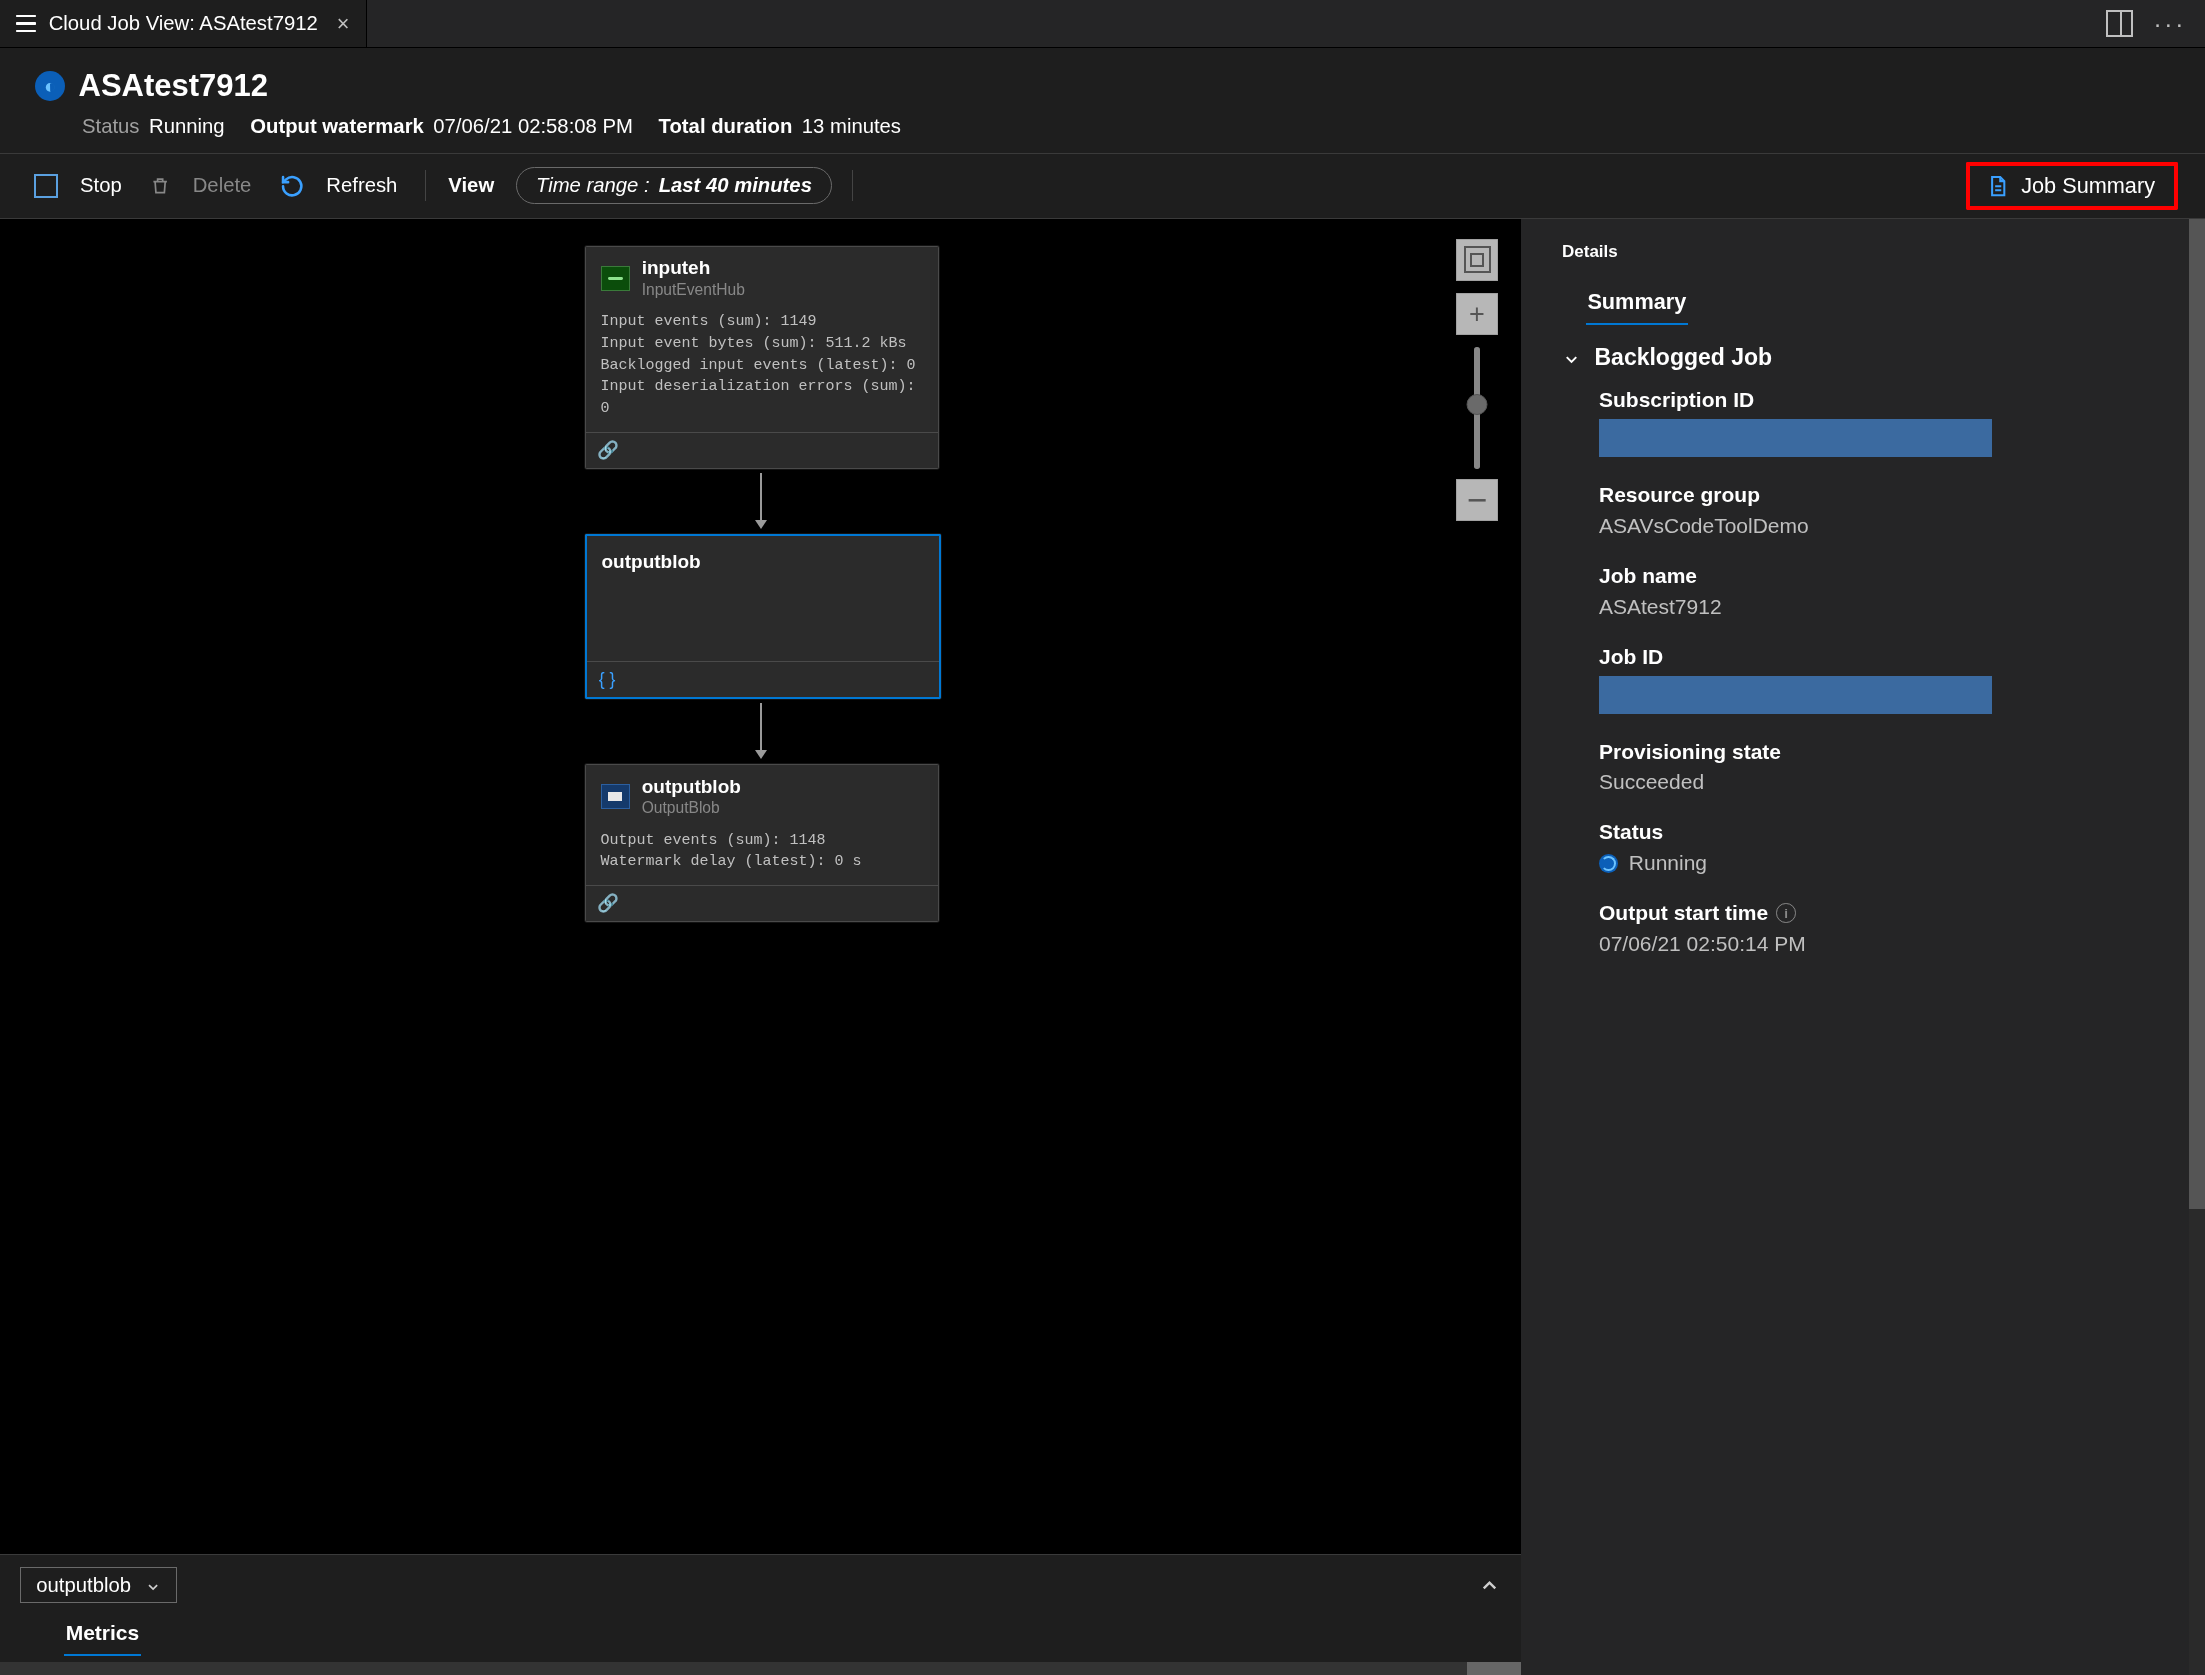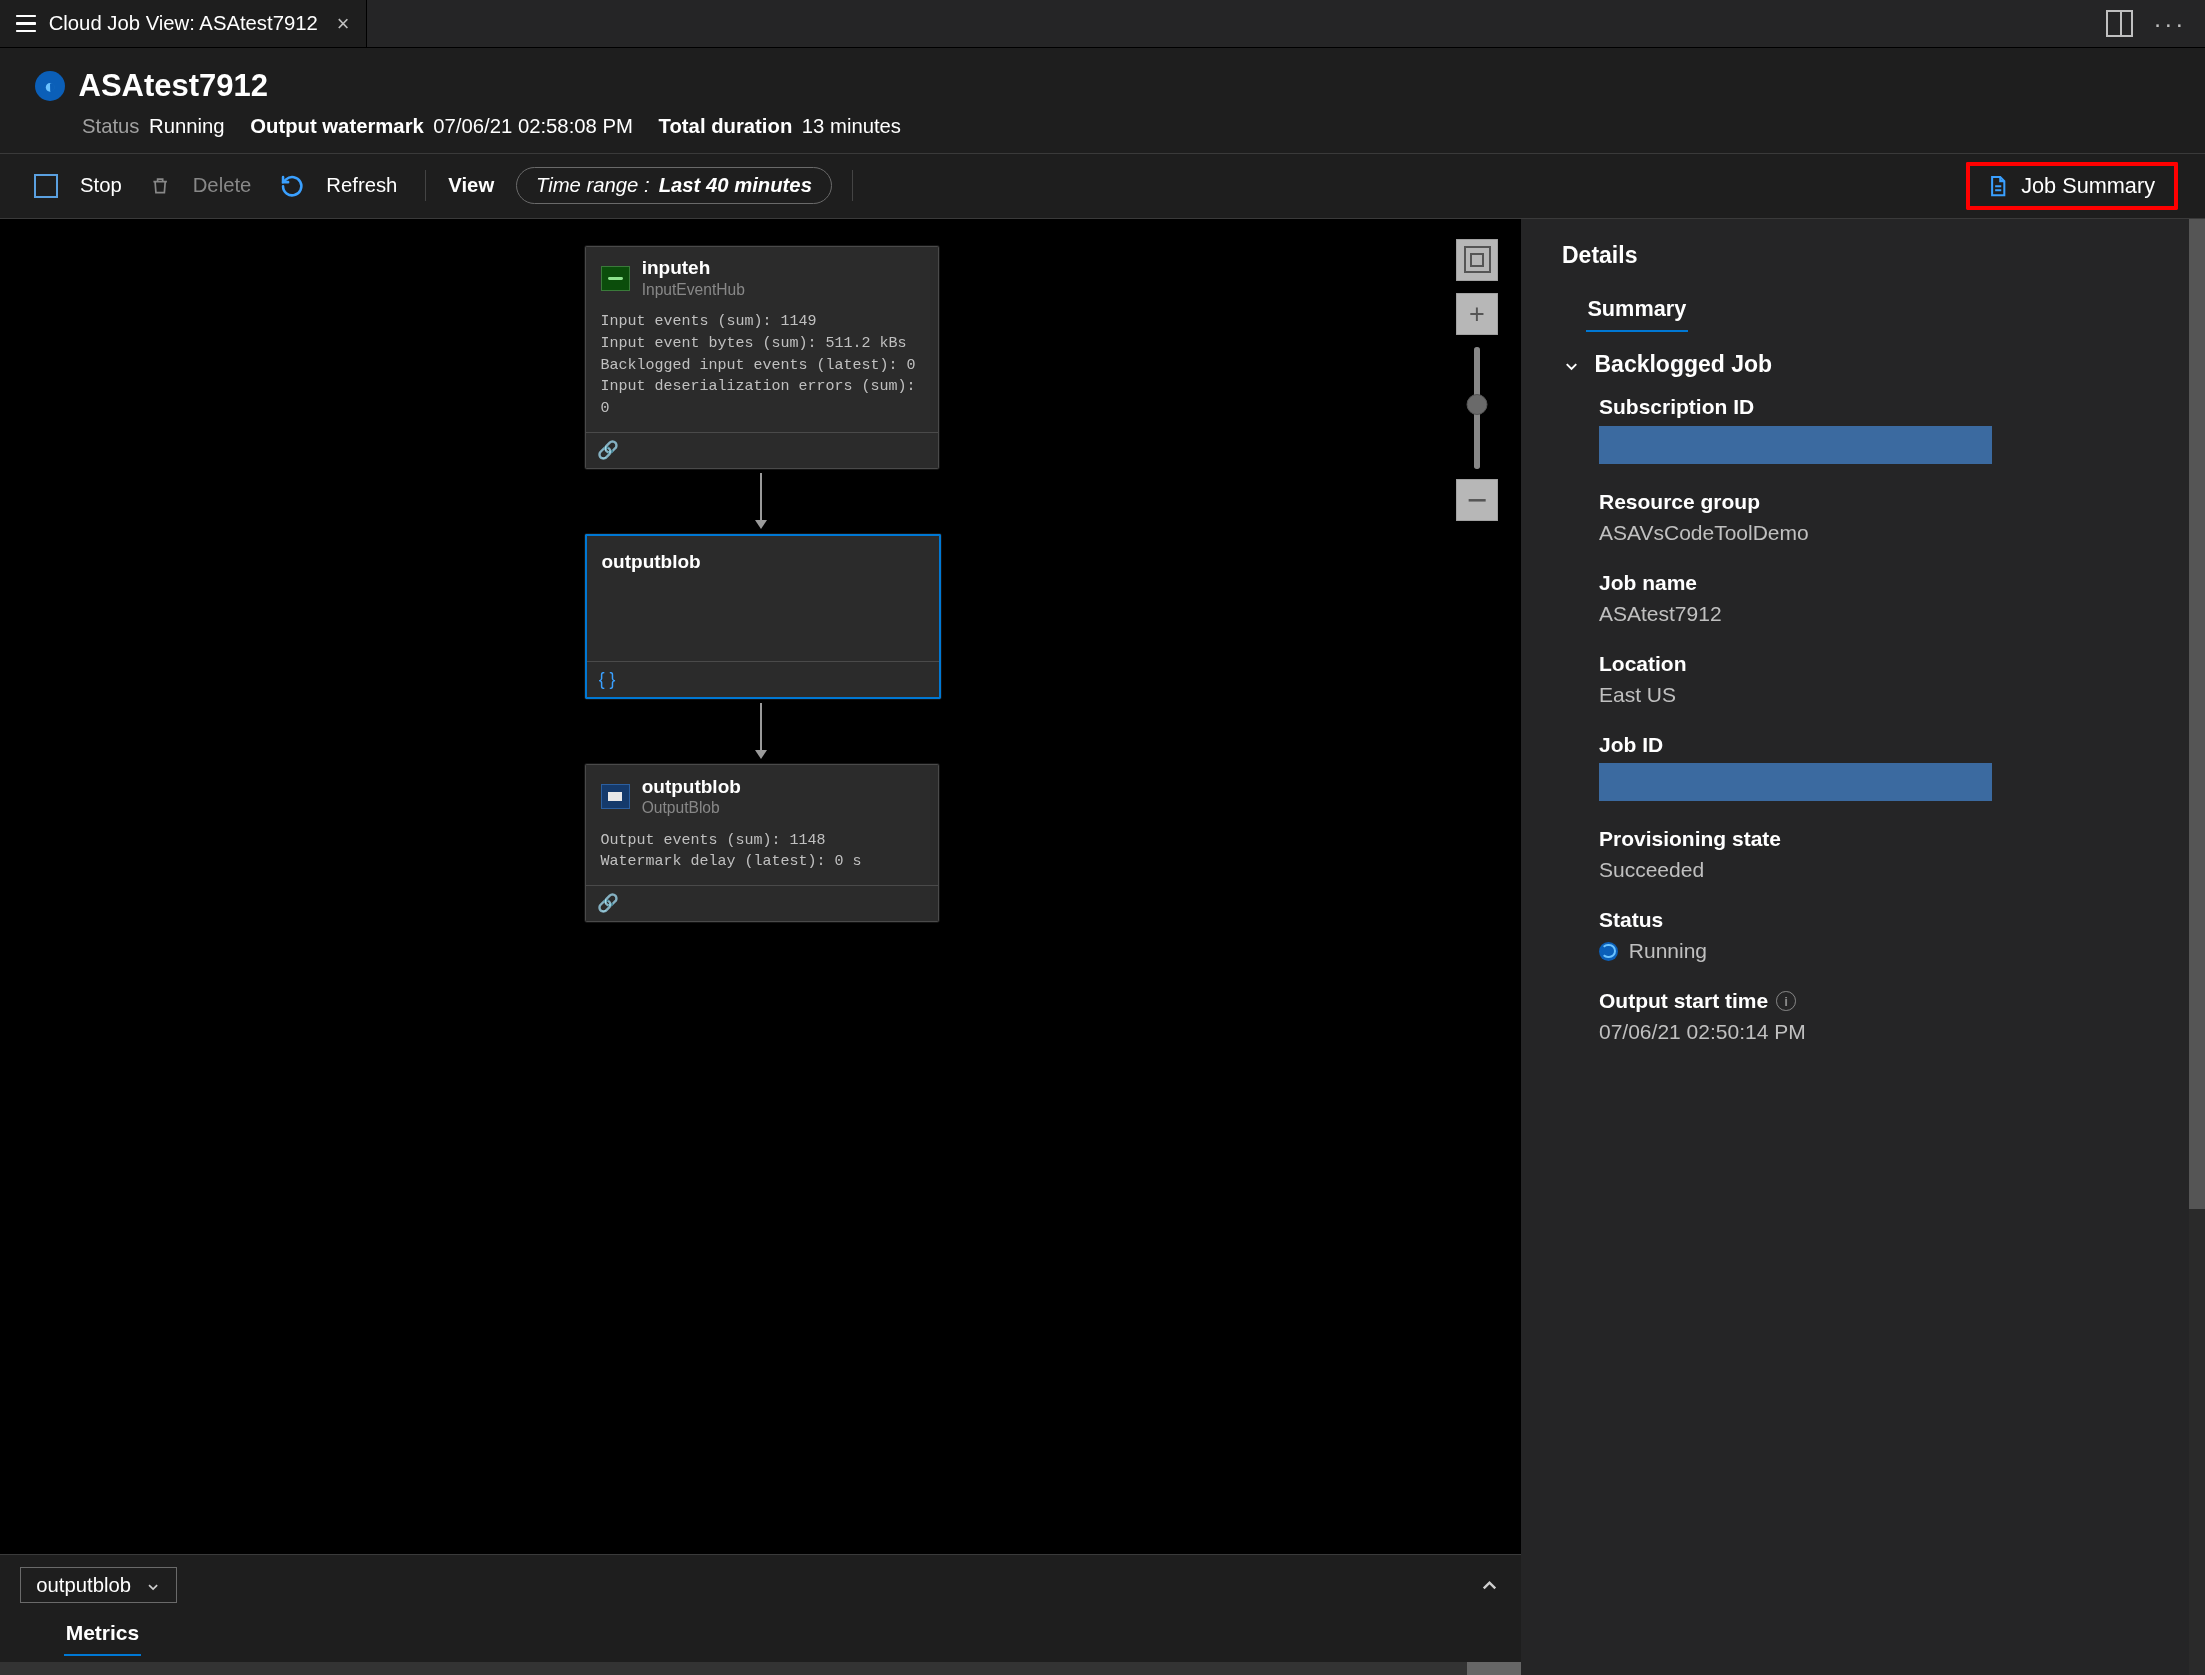--- a/index.html
+++ b/index.html
@@ -107,21 +107,21 @@
   .chev svg{width:100%;height:100%;}
   .metrics-row .up{margin-left:auto;color:var(--fg-dim);cursor:pointer;}
   .metrics-tab{padding:4.1px 20.3px 0 20.3px;font-size:21px;font-weight:700;margin-left:44px;}
   .metrics-tab span{display:inline-block;padding:6.8px 1.4px 9.5px 1.4px;border-bottom:2.7px solid var(--accent2);}
   .hscroll{height:13.5px;background:#333;margin-top:5.4px;position:relative;}
   .hscroll .knob{position:absolute;right:0;top:0;bottom:0;width:54px;background:#666;}
 
   
   .right{width:684px;background:var(--bg-1);display:flex;position:relative;}
   .right-inner{flex:1;overflow-y:auto;padding:23px 31px 41px 41px;}
-  .right-inner h1{margin:0 0 23px 0;font-size:23px;font-weight:600;}
+  .right-inner h1{margin:0 0 23px 0;font-size:17px;font-weight:600;}
   .tabhdr{display:flex;gap:19px;font-size:21.7px;margin-bottom:19px;}
   .tabhdr .t{padding:4.1px 1.4px 8.1px 1.4px;color:var(--fg-dim);cursor:pointer;}
   .tabhdr .t.active{color:var(--fg);border-bottom:2.7px solid var(--accent2);font-weight:700;margin-left:24px;}
   .section-head{display:flex;align-items:center;gap:13.5px;font-size:23px;font-weight:600;margin:8.1px 0 17.6px 0;cursor:pointer;}
   .section-body{padding-left:37px;}
   .field{margin-bottom:26px;}
   .field .flabel{font-size:21px;font-weight:600;color:var(--fg);margin-bottom:6.8px;display:flex;align-items:center;gap:8.1px;}
   .field .fvalue{font-size:21px;color:var(--fg-dim);}
   .redbar{height:38px;width:393px;background:var(--blue-bar);}
   .status-pill{display:flex;align-items:center;gap:10.8px;}
@@ -339,24 +339,20 @@
           <div class="field">
             <div class="flabel">Resource group</div>
             <div class="fvalue">ASAVsCodeToolDemo</div>
           </div>
 
           <div class="field">
             <div class="flabel">Job name</div>
             <div class="fvalue">ASAtest7912</div>
           </div>
 
-          <div class="field">
-            <div class="flabel">Location</div>
-            <div class="fvalue">East US</div>
-          </div>
 
           <div class="field">
             <div class="flabel">Job ID</div>
             <div class="redbar"></div>
           </div>
 
           <div class="field">
             <div class="flabel">Provisioning state</div>
             <div class="fvalue">Succeeded</div>
           </div>

